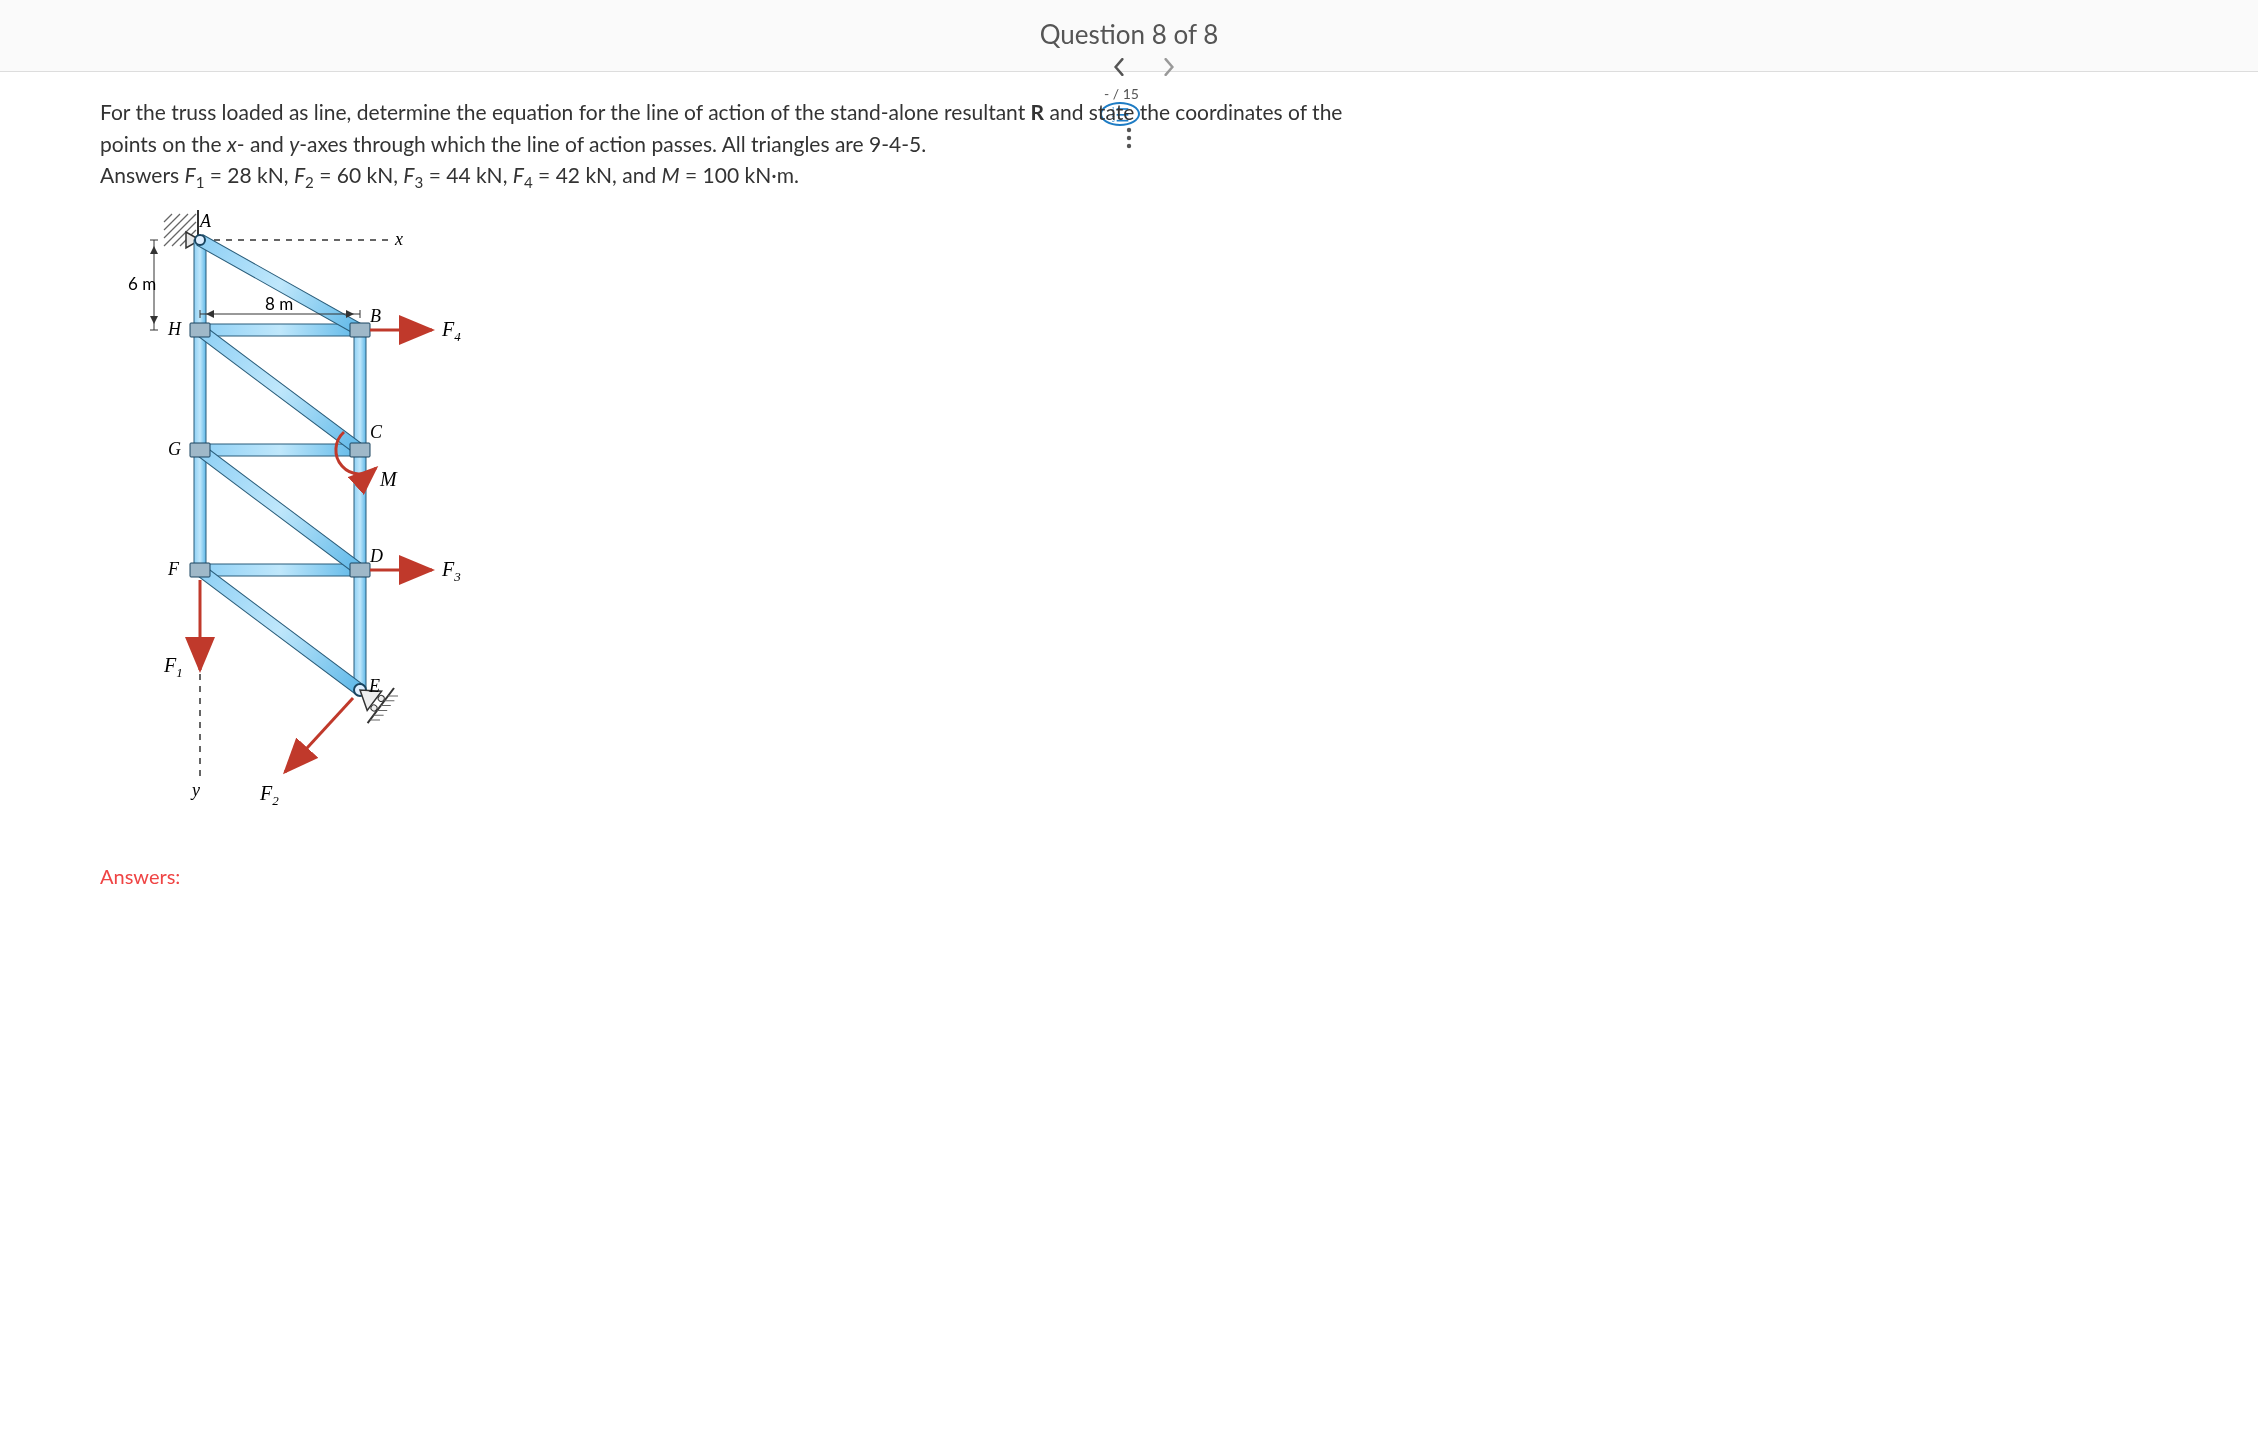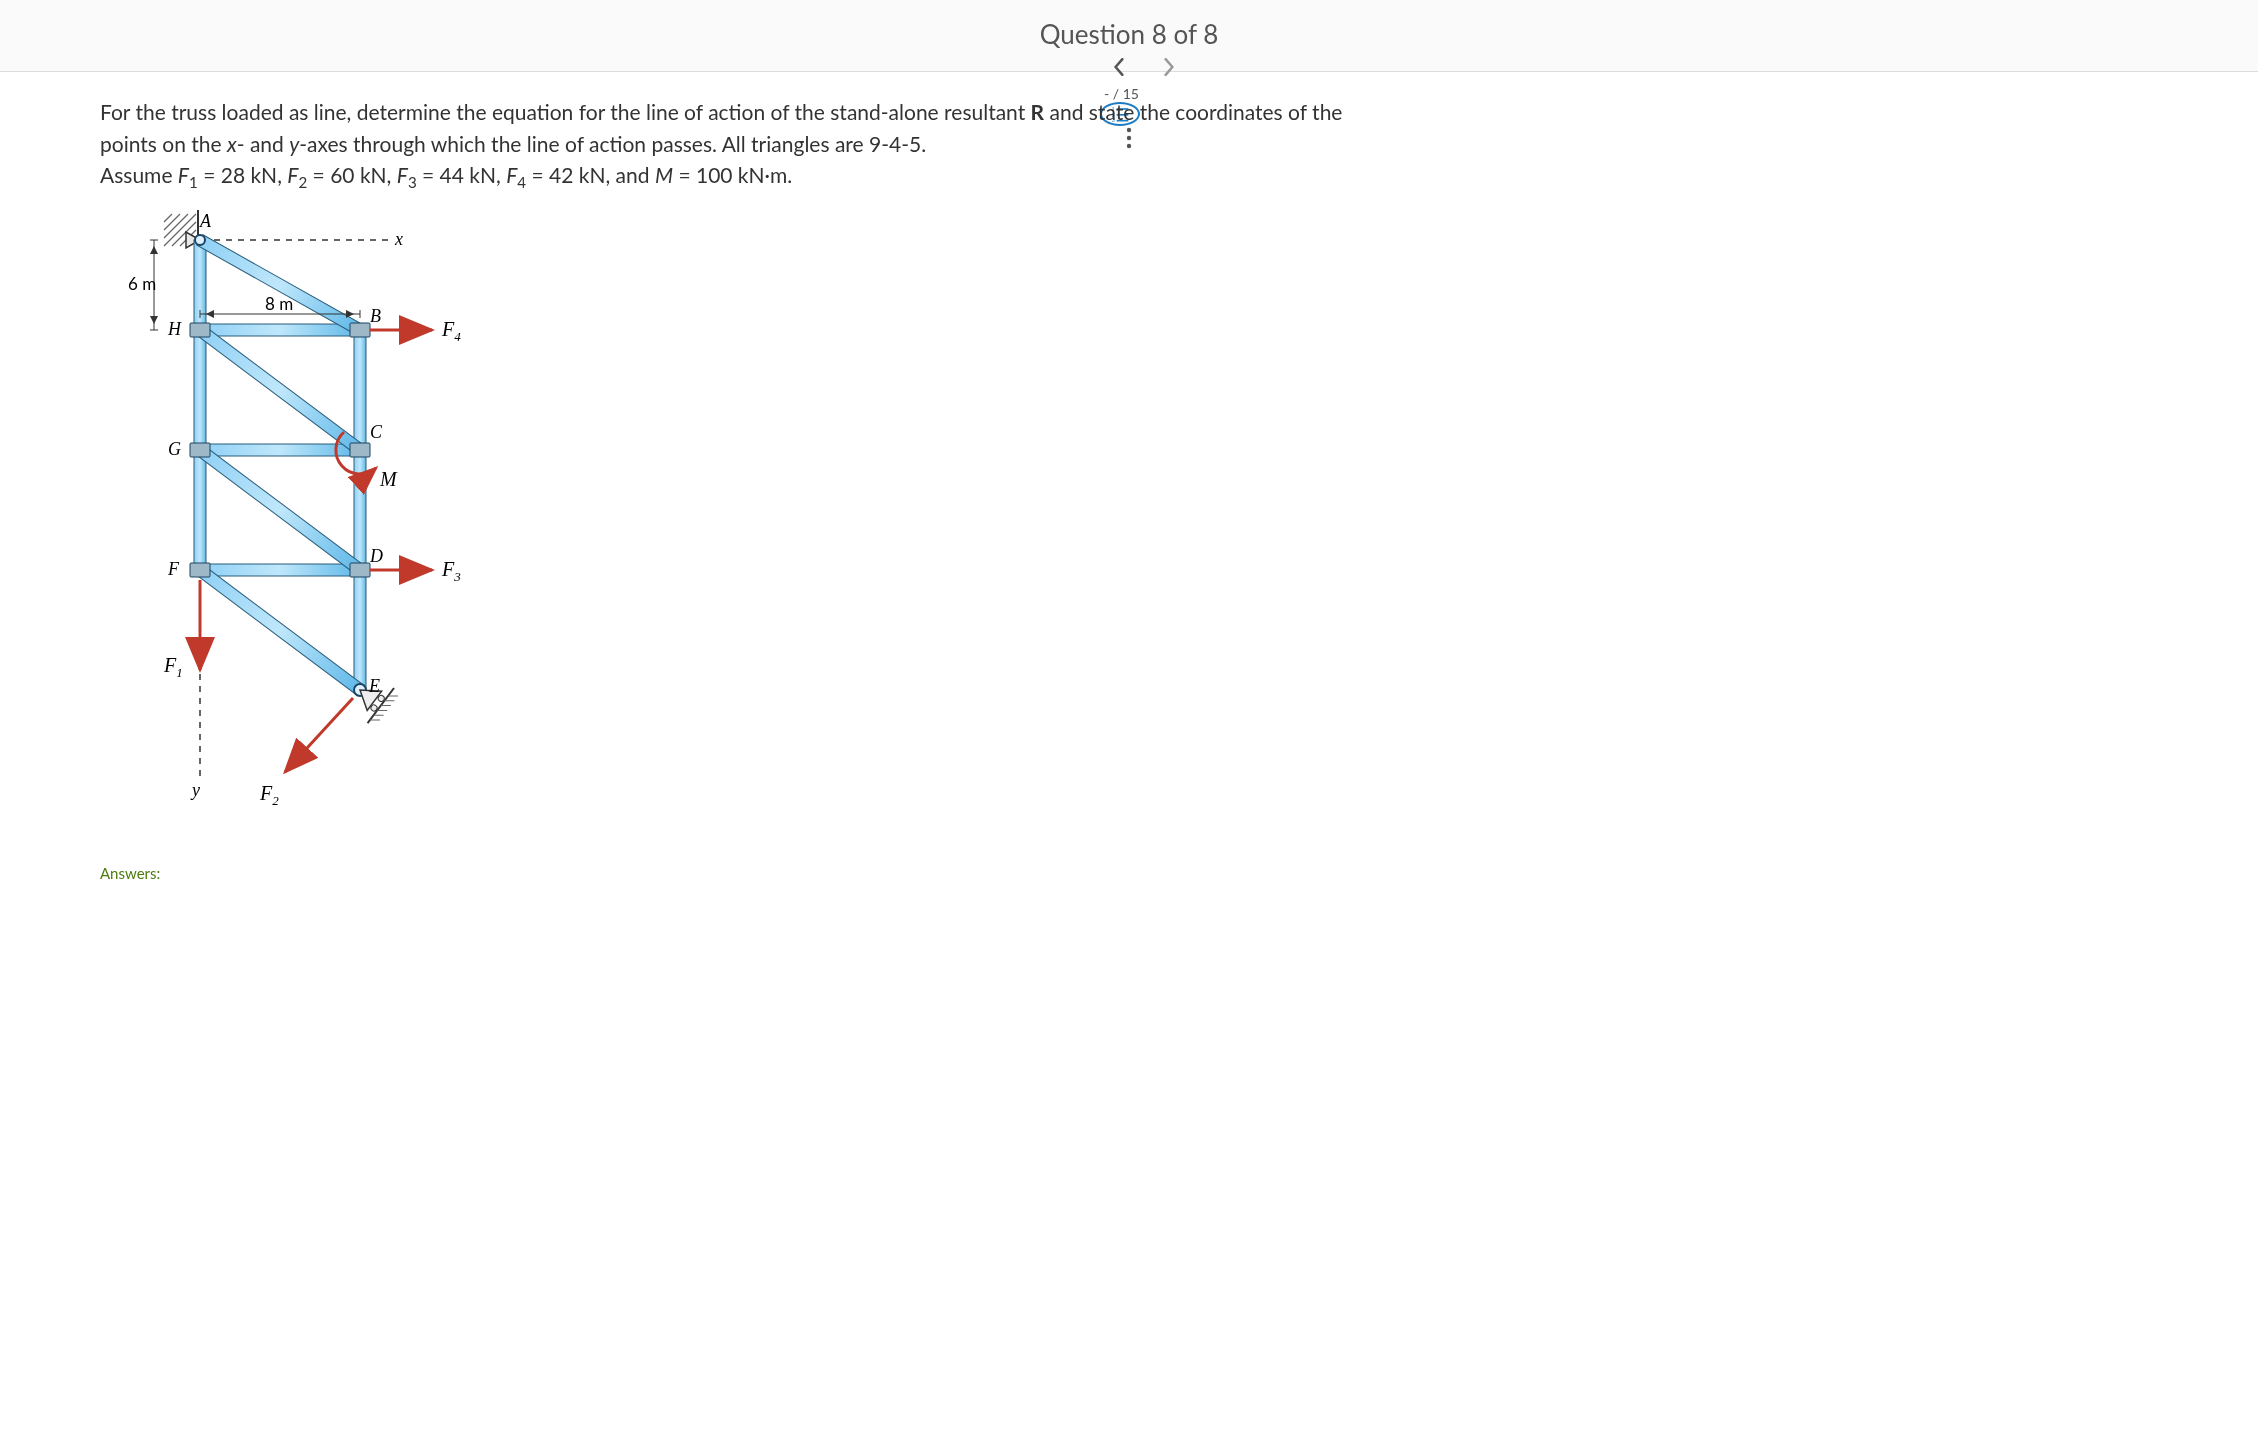--- a/index.html
+++ b/index.html
@@ -28,21 +28,21 @@
   .more-btn { cursor: pointer; color: #555; font-size: 24px; padding: 0 6px; }
 
   .content { padding: 24px 100px; }
   .problem-text { font-size: 21px; color: #333; line-height: 1.5; max-width: 1260px; }
   .problem-text i { font-style: italic; }
   sub { font-size: 0.72em; }
 
   .figure-wrap { margin-top: 16px; margin-left: 20px; }
   svg.truss { display: block; }
 
-  .answers-label { font-size: 15px; color: #4d7c0f; margin-top: 24px; }
+  .answers-label { font-size: 20px; color: #ef4444; margin-top: 24px; }
 </style>
 </head>
 <body>
 
 <div class="header">
   <div class="q-title">Question 8 of 8</div>
   <div class="nav-arrows">
     <div class="nav-arrow">
       <svg width="14" height="18" viewBox="0 0 10 16">
           <path d="M8 1 L2 8 L8 15" stroke="#555" stroke-width="2.2" fill="none" stroke-linecap="round"></path>
@@ -73,21 +73,21 @@
       <circle cx="3" cy="20" r="2.2" fill="#555"></circle>
     </svg>
   </div>
 </div>
 
 <div class="content">
 
   <div class="problem-text">
     <span>For the truss loaded as line, determine the equation for the line of action of the stand-alone resultant </span><b>R</b><span> and state the coordinates of the points on the </span><i>x</i><span>- and </span><i>y</i><span>-axes through which the line of action passes. All triangles are 9-4-5.</span>
     <br>
-    <span>Assume </span><i>F</i><sub>1</sub><span> = </span><span>28 kN, </span><i>F</i><sub>2</sub><span> = </span><span>60 kN, </span><i>F</i><sub>3</sub><span> = </span><span>44 kN, </span><i>F</i><sub>4</sub><span> = </span><span>42 kN, and </span><i>M</i><span> = </span><span>100 kN·m.</span>
+    <span>Answers </span><i>F</i><sub>1</sub><span> = </span><span>28 kN, </span><i>F</i><sub>2</sub><span> = </span><span>60 kN, </span><i>F</i><sub>3</sub><span> = </span><span>44 kN, </span><i>F</i><sub>4</sub><span> = </span><span>42 kN, and </span><i>M</i><span> = </span><span>100 kN·m.</span>
   </div>
 
   <div class="figure-wrap">
     <svg class="truss" width="400" height="630" viewBox="0 0 400 630">
       <defs>
         <linearGradient id="beam" x1="0" y1="0" x2="1" y2="0">
           <stop offset="0%" stop-color="#8fd0f5"></stop>
           <stop offset="50%" stop-color="#bfe7fb"></stop>
           <stop offset="100%" stop-color="#5fb8e8"></stop>
         </linearGradient>

